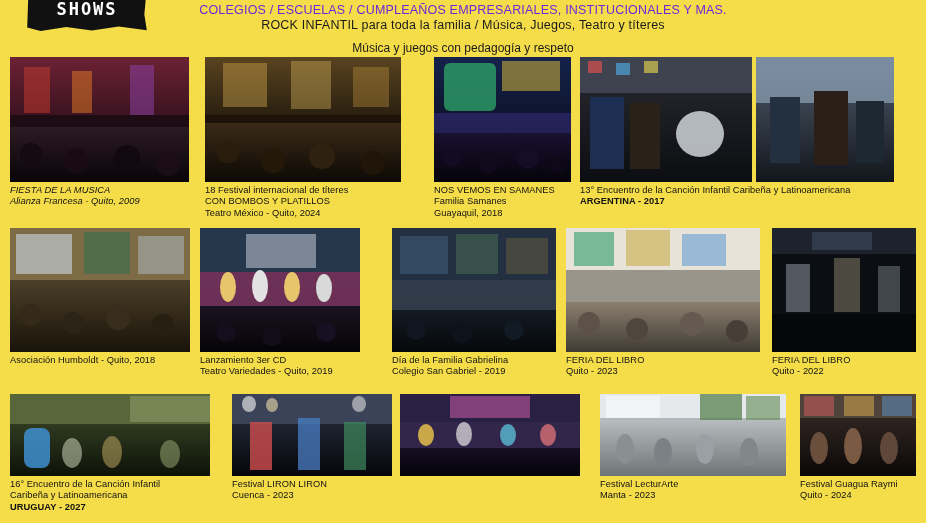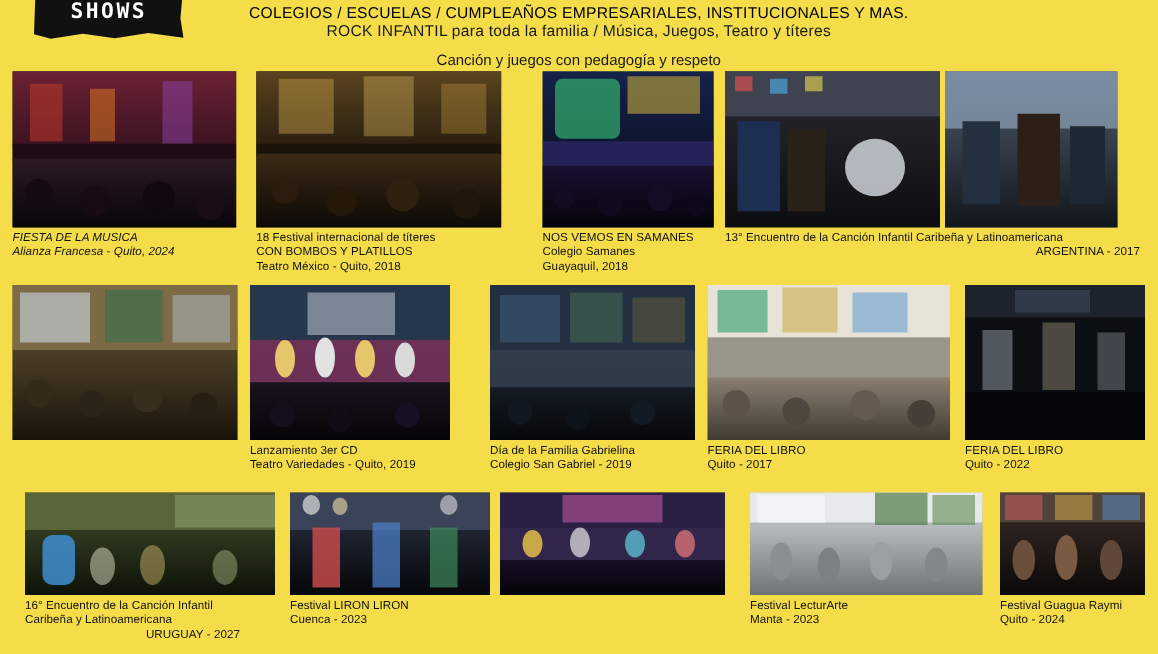--- a/index.html
+++ b/index.html
@@ -41,21 +41,21 @@
     align-items: center;
     justify-content: center;
     clip-path: polygon(2% 12%, 18% 4%, 40% 10%, 62% 2%, 84% 9%, 99% 4%, 97% 62%, 99% 96%, 76% 88%, 54% 97%, 33% 89%, 12% 98%, 1% 90%);
   }
   .header-text {
     text-align: center;
     padding-top: 3px;
   }
   .header-line1 {
     font-size: 12.5px;
-    color: #000000;
+    color: #6d28d9;
     letter-spacing: 0.2px;
     line-height: 15px;
   }
   .header-line2 {
     font-size: 12.5px;
     color: #1a1a1a;
     letter-spacing: 0.2px;
     line-height: 15px;
   }
   .header-line3 {
@@ -86,96 +86,95 @@
     position: absolute;
   }
   .caption {
     font-size: 9.3px;
     line-height: 11.4px;
     color: #111;
     margin-top: 3px;
     letter-spacing: 0.05px;
   }
   .caption .b {
-    font-weight: normal;
-    text-align: right;
+    font-weight: bold;
   }
 
   
   .b1 { border-radius: 50%; }
 </style>
 </head>
 <body>
 
 <div class="page">
 
   <div class="header">
     <div class="shows-badge">SHOWS</div>
     <div class="header-text">
       <div class="header-line1">COLEGIOS / ESCUELAS / CUMPLEAÑOS EMPRESARIALES, INSTITUCIONALES  Y MAS.</div>
       <div class="header-line2">ROCK INFANTIL  para toda la familia / Música, Juegos, Teatro y títeres</div>
-      <div class="header-line3">Canción y juegos con pedagogía y respeto</div>
+      <div class="header-line3">Música y juegos con pedagogía y respeto</div>
     </div>
   </div>
 
   <div class="row" style="top:57px;">
 
     <div class="cell" style="left:10px; top:0; width:157px;font-style:italic;">
       <div class="photo" style="width:179px;height:125px;background:linear-gradient(#2a1622,#120a10);">
         <div class="blob" style="left:0;top:0;width:179px;height:62px;background:linear-gradient(180deg,#6b2233,#3a1220);"></div>
         <div class="blob" style="left:14px;top:10px;width:26px;height:46px;background:#c0392b;opacity:.55;"></div>
         <div class="blob" style="left:62px;top:14px;width:20px;height:42px;background:#e67e22;opacity:.5;"></div>
         <div class="blob" style="left:120px;top:8px;width:24px;height:50px;background:#8e44ad;opacity:.5;"></div>
         <div class="blob" style="left:0;top:58px;width:179px;height:14px;background:#1d0c14;"></div>
         <div class="blob" style="left:0;top:70px;width:179px;height:55px;background:linear-gradient(180deg,#2b1a22,#090508);"></div>
         <div class="blob b1" style="left:10px;top:86px;width:22px;height:22px;background:#140a10;"></div>
         <div class="blob b1" style="left:54px;top:92px;width:24px;height:24px;background:#180c12;"></div>
         <div class="blob b1" style="left:104px;top:88px;width:26px;height:26px;background:#120910;"></div>
         <div class="blob b1" style="left:146px;top:95px;width:24px;height:24px;background:#1a0e14;"></div>
       </div>
       <div class="caption">
         <div>FIESTA DE LA MUSICA</div>
-        <div>Alianza Francesa - Quito, 2024</div>
+        <div>Alianza Francesa - Quito, 2009</div>
       </div>
     </div>
 
     <div class="cell" style="left:205px; top:0; width:196px;">
       <div class="photo" style="width:196px;height:125px;background:linear-gradient(#3a2b18,#161008);">
         <div class="blob" style="left:0;top:0;width:196px;height:58px;background:linear-gradient(180deg,#5a431f,#2b2010);"></div>
         <div class="blob" style="left:18px;top:6px;width:44px;height:44px;background:#caa24a;opacity:.45;"></div>
         <div class="blob" style="left:86px;top:4px;width:40px;height:48px;background:#d8b45c;opacity:.4;"></div>
         <div class="blob" style="left:148px;top:10px;width:36px;height:40px;background:#b98f3c;opacity:.4;"></div>
         <div class="blob" style="left:0;top:58px;width:196px;height:10px;background:#1b1309;"></div>
         <div class="blob" style="left:0;top:66px;width:196px;height:59px;background:linear-gradient(180deg,#3a2a16,#0d0905);"></div>
         <div class="blob b1" style="left:12px;top:84px;width:22px;height:22px;background:#2a1d0e;"></div>
         <div class="blob b1" style="left:56px;top:92px;width:24px;height:24px;background:#241908;"></div>
         <div class="blob b1" style="left:104px;top:86px;width:26px;height:26px;background:#2e2110;"></div>
         <div class="blob b1" style="left:156px;top:94px;width:24px;height:24px;background:#1f1609;"></div>
       </div>
       <div class="caption">
         <div>18 Festival internacional de títeres</div>
         <div>CON BOMBOS Y PLATILLOS</div>
-        <div>Teatro México - Quito, 2018</div>
+        <div>Teatro México - Quito, 2024</div>
       </div>
     </div>
 
     <div class="cell" style="left:434px; top:0; width:137px;">
       <div class="photo" style="width:137px;height:125px;background:linear-gradient(#15224a,#05060f);">
         <div class="blob" style="left:10px;top:6px;width:52px;height:48px;background:#2fa86a;opacity:.75;border-radius:6px;"></div>
         <div class="blob" style="left:68px;top:4px;width:58px;height:30px;background:#d6b63a;opacity:.55;"></div>
         <div class="blob" style="left:0;top:56px;width:137px;height:20px;background:#3b2f86;opacity:.5;"></div>
         <div class="blob" style="left:0;top:76px;width:137px;height:49px;background:linear-gradient(180deg,#1a1030,#05040a);"></div>
         <div class="blob b1" style="left:8px;top:92px;width:18px;height:18px;background:#120b22;"></div>
         <div class="blob b1" style="left:44px;top:96px;width:20px;height:20px;background:#0f0a1c;"></div>
         <div class="blob b1" style="left:84px;top:92px;width:20px;height:20px;background:#140d26;"></div>
         <div class="blob b1" style="left:114px;top:98px;width:18px;height:18px;background:#0e0918;"></div>
       </div>
       <div class="caption">
         <div>NOS VEMOS EN SAMANES</div>
-        <div>Colegio Samanes</div>
+        <div>Familia Samanes</div>
         <div>Guayaquil, 2018</div>
       </div>
     </div>
 
     <div class="cell" style="left:580px; top:0; width:332px;">
       <div style="position:relative;width:314px;height:125px;">
         <div class="photo" style="position:absolute;left:0;top:0;width:172px;height:125px;background:linear-gradient(#2b2c34,#0c0d10);">
           <div class="blob" style="left:0;top:0;width:172px;height:36px;background:#3f4350;"></div>
           <div class="blob" style="left:8px;top:4px;width:14px;height:12px;background:#d94f4f;opacity:.7;"></div>
           <div class="blob" style="left:36px;top:6px;width:14px;height:12px;background:#4fa3d9;opacity:.7;"></div>
@@ -207,20 +206,21 @@
         <div class="blob" style="left:6px;top:6px;width:56px;height:40px;background:#c8d7e6;opacity:.6;"></div>
         <div class="blob" style="left:74px;top:4px;width:46px;height:42px;background:#2f6f4f;opacity:.55;"></div>
         <div class="blob" style="left:128px;top:8px;width:46px;height:38px;background:#b6c8d8;opacity:.45;"></div>
         <div class="blob" style="left:0;top:52px;width:180px;height:72px;background:linear-gradient(180deg,#4b3f28,#191309);"></div>
         <div class="blob b1" style="left:10px;top:76px;width:22px;height:22px;background:#332a1a;"></div>
         <div class="blob b1" style="left:52px;top:84px;width:22px;height:22px;background:#2c2416;"></div>
         <div class="blob b1" style="left:96px;top:78px;width:24px;height:24px;background:#382e1d;"></div>
         <div class="blob b1" style="left:142px;top:86px;width:22px;height:22px;background:#271f12;"></div>
       </div>
       <div class="caption">
+        <div>Asociación Humboldt - Quito, 2018</div>
       </div>
     </div>
 
     <div class="cell" style="left:200px; top:0; width:160px;">
       <div class="photo" style="width:160px;height:124px;background:linear-gradient(#1e2a3c,#07090d);">
         <div class="blob" style="left:0;top:0;width:160px;height:44px;background:#26364b;"></div>
         <div class="blob" style="left:46px;top:6px;width:70px;height:34px;background:#cfd8e2;opacity:.5;"></div>
         <div class="blob" style="left:0;top:44px;width:160px;height:34px;background:#7c3560;opacity:.85;"></div>
         <div class="blob b1" style="left:20px;top:44px;width:16px;height:30px;background:#e7c56a;"></div>
         <div class="blob b1" style="left:52px;top:42px;width:16px;height:32px;background:#e2e2e2;"></div>
@@ -263,21 +263,21 @@
         <div class="blob" style="left:116px;top:6px;width:44px;height:32px;background:#4b8fd0;opacity:.5;"></div>
         <div class="blob" style="left:0;top:42px;width:194px;height:36px;background:#9a958a;"></div>
         <div class="blob" style="left:0;top:74px;width:194px;height:50px;background:linear-gradient(180deg,#8a7f70,#413b33);"></div>
         <div class="blob b1" style="left:12px;top:84px;width:22px;height:22px;background:#5d5248;"></div>
         <div class="blob b1" style="left:60px;top:90px;width:22px;height:22px;background:#4f463d;"></div>
         <div class="blob b1" style="left:114px;top:84px;width:24px;height:24px;background:#645a4f;"></div>
         <div class="blob b1" style="left:160px;top:92px;width:22px;height:22px;background:#473f37;"></div>
       </div>
       <div class="caption">
         <div>FERIA DEL LIBRO</div>
-        <div>Quito - 2017</div>
+        <div>Quito - 2023</div>
       </div>
     </div>
 
     <div class="cell" style="left:772px; top:0; width:144px;">
       <div class="photo" style="width:144px;height:124px;background:linear-gradient(#12161c,#020304);">
         <div class="blob" style="left:0;top:0;width:144px;height:26px;background:#1c232c;"></div>
         <div class="blob" style="left:40px;top:4px;width:60px;height:18px;background:#3d4a5b;opacity:.6;"></div>
         <div class="blob" style="left:0;top:26px;width:144px;height:60px;background:#0b0e13;"></div>
         <div class="blob" style="left:14px;top:36px;width:24px;height:48px;background:#d7e1ef;opacity:.35;"></div>
         <div class="blob" style="left:62px;top:30px;width:26px;height:54px;background:#e4d6a8;opacity:.3;"></div>
@@ -286,21 +286,21 @@
       </div>
       <div class="caption">
         <div>FERIA DEL LIBRO</div>
         <div>Quito - 2022</div>
       </div>
     </div>
   </div>
 
   <div class="row" style="top:394px;">
 
-    <div class="cell" style="left:20px; top:0; width:172px;">
+    <div class="cell" style="left:10px; top:0; width:172px;">
       <div class="photo" style="width:200px;height:82px;background:linear-gradient(#3c4a28,#16200e);">
         <div class="blob" style="left:0;top:0;width:200px;height:30px;background:#59663a;"></div>
         <div class="blob" style="left:120px;top:2px;width:80px;height:26px;background:#8a9a66;opacity:.6;"></div>
         <div class="blob" style="left:0;top:30px;width:200px;height:52px;background:linear-gradient(180deg,#2f3a20,#0d1207);"></div>
         <div class="blob b1" style="left:14px;top:34px;width:26px;height:40px;background:#3e8fd0;opacity:.85;border-radius:8px;"></div>
         <div class="blob b1" style="left:52px;top:44px;width:20px;height:30px;background:#dfe4c8;opacity:.5;"></div>
         <div class="blob b1" style="left:92px;top:42px;width:20px;height:32px;background:#c9b06a;opacity:.5;"></div>
         <div class="blob b1" style="left:150px;top:46px;width:20px;height:28px;background:#9fb07a;opacity:.5;"></div>
       </div>
       <div class="caption">

